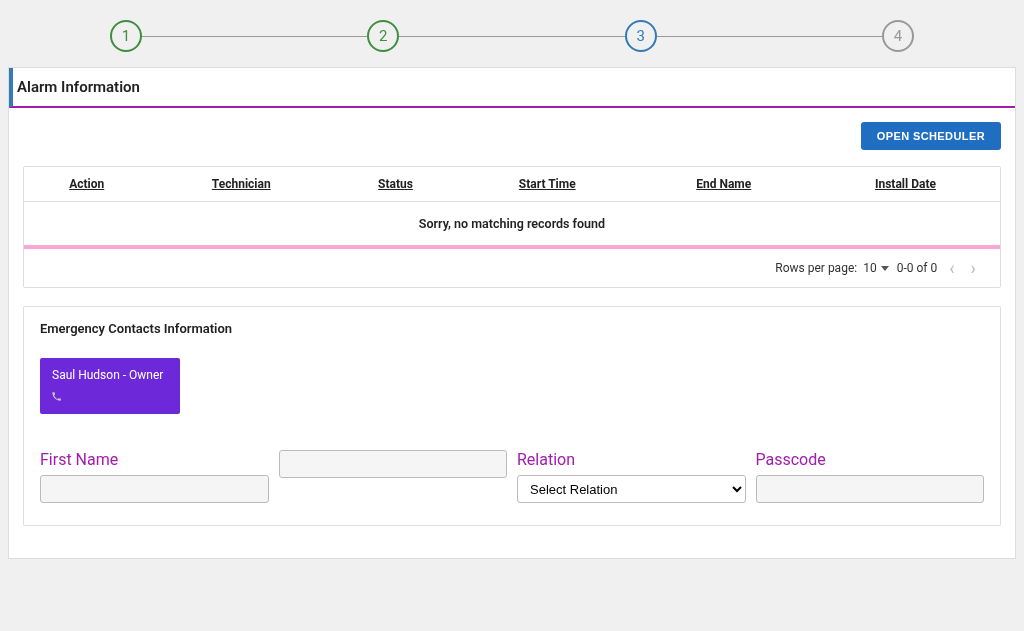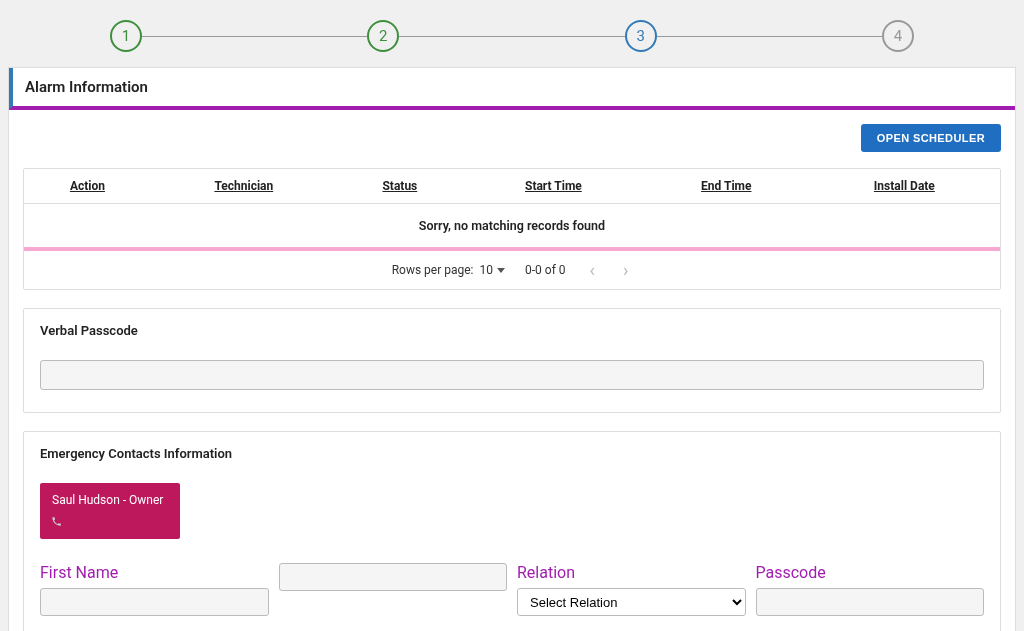--- a/index.html
+++ b/index.html
@@ -49,25 +49,25 @@
       height: 1px;
       background: #999;
     }
     
     .main-panel {
       background: #fff;
       border: 1px solid #ddd;
       margin: 0 8px;
     }
     .panel-title {
-      padding: 10px 12px;
+      padding: 10px 4px;
       font-size: 15px;
       font-weight: 600;
       border-left: 4px solid #337ab7;
-      border-bottom: 4px solid #a21caf;
+      border-bottom: 2px solid #a21caf;
     }
     .panel-body {
       padding: 14px;
     }
     .btn-row {
       display: flex;
       justify-content: flex-end;
       margin-bottom: 16px;
     }
     .btn-primary {
@@ -119,23 +119,23 @@
     }
     .table .empty-row td {
       text-align: center;
       font-size: 12.5px;
       font-weight: 600;
       padding: 14px;
       border-bottom: 4px solid #f9a8d4;
     }
     .table-footer {
       display: flex;
-      justify-content: center;
-      align-items: center;
-      gap: 20px;
+      justify-content: flex-end;
+      align-items: center;
+      gap: 8px;
       padding: 10px 20px;
       font-size: 12px;
       color: #333;
     }
     .rows-sel { display:flex; align-items:center; gap:6px; }
     .chev { color:#bbb; cursor:pointer; font-size:18px; line-height:1; padding:0 4px; }
     .section-card {
       background:#fff;
       border:1px solid #ddd;
       border-radius:2px;
@@ -150,27 +150,27 @@
     input.full {
       width: 100%;
       height: 30px;
       background: #f5f5f5;
       border: 1px solid #bbb;
       border-radius: 3px;
       padding: 4px 8px;
       font-size: 13px;
     }
     .contact-chip {
-      background: #be185d;
+      background: #6d28d9;
       color: #fff;
       width: 140px;
       padding: 10px 12px 10px 12px;
       border-radius: 2px;
       font-size: 12px;
-      margin-bottom: 24px;
+      margin-bottom: 36px;
     }
     .chip-line { margin-bottom: 10px; }
     .chip-icon { font-size: 9px; color:#ddd; }
     .form-row {
       display: flex;
       gap: 10px;
     }
     .form-col { flex:1; display:flex; flex-direction:column; gap:6px; }
     .form-label { font-size:16px; color:#a21caf; }
     .finput {
@@ -218,21 +218,21 @@
       </div>
 
       <div class="card">
         <table class="table">
           <thead>
             <tr>
               <th>Action</th>
               <th>Technician</th>
               <th>Status</th>
               <th>Start Time</th>
-              <th>End Time</th>
+              <th>End Name</th>
               <th>Install Date</th>
             </tr>
           </thead>
           <tbody>
             <tr class="empty-row">
               <td colspan="6">Sorry, no matching records found</td>
             </tr>
           </tbody>
         </table>
         <div class="table-footer">
@@ -241,24 +241,20 @@
             <span>
               <span>10</span><span class="caret-down"></span>
             </span>
           </div>
           <span>0-0 of 0</span>
           <span class="chev">‹</span>
           <span class="chev">›</span>
         </div>
       </div>
 
-      <div class="section-card">
-        <div class="section-title">Verbal Passcode</div>
-        <input class="full" type="text" value="" style="">
-      </div>
 
       <div class="section-card">
         <div class="section-title">Emergency Contacts Information</div>
 
         <div class="contact-chip">
           <div class="chip-line">Saul Hudson - Owner</div>
           <div class="chip-icon">
             <svg width="10" height="10" viewBox="0 0 24 24" fill="#ccc">
                 <path d="M6.6 10.8c1.4 2.8 3.8 5.1 6.6 6.6l2.2-2.2c.3-.3.7-.4 1-.2 1.2.4 2.5.6 3.8.6.6 0 1 .4 1 1V20c0 .6-.4 1-1 1C9.8 21 1 12.2 1 1.8c0-.6.4-1 1-1h3.5c.6 0 1 .4 1 1 0 1.3.2 2.6.6 3.8.1.4 0 .8-.2 1L4.6 8.8"></path>
               </svg>

